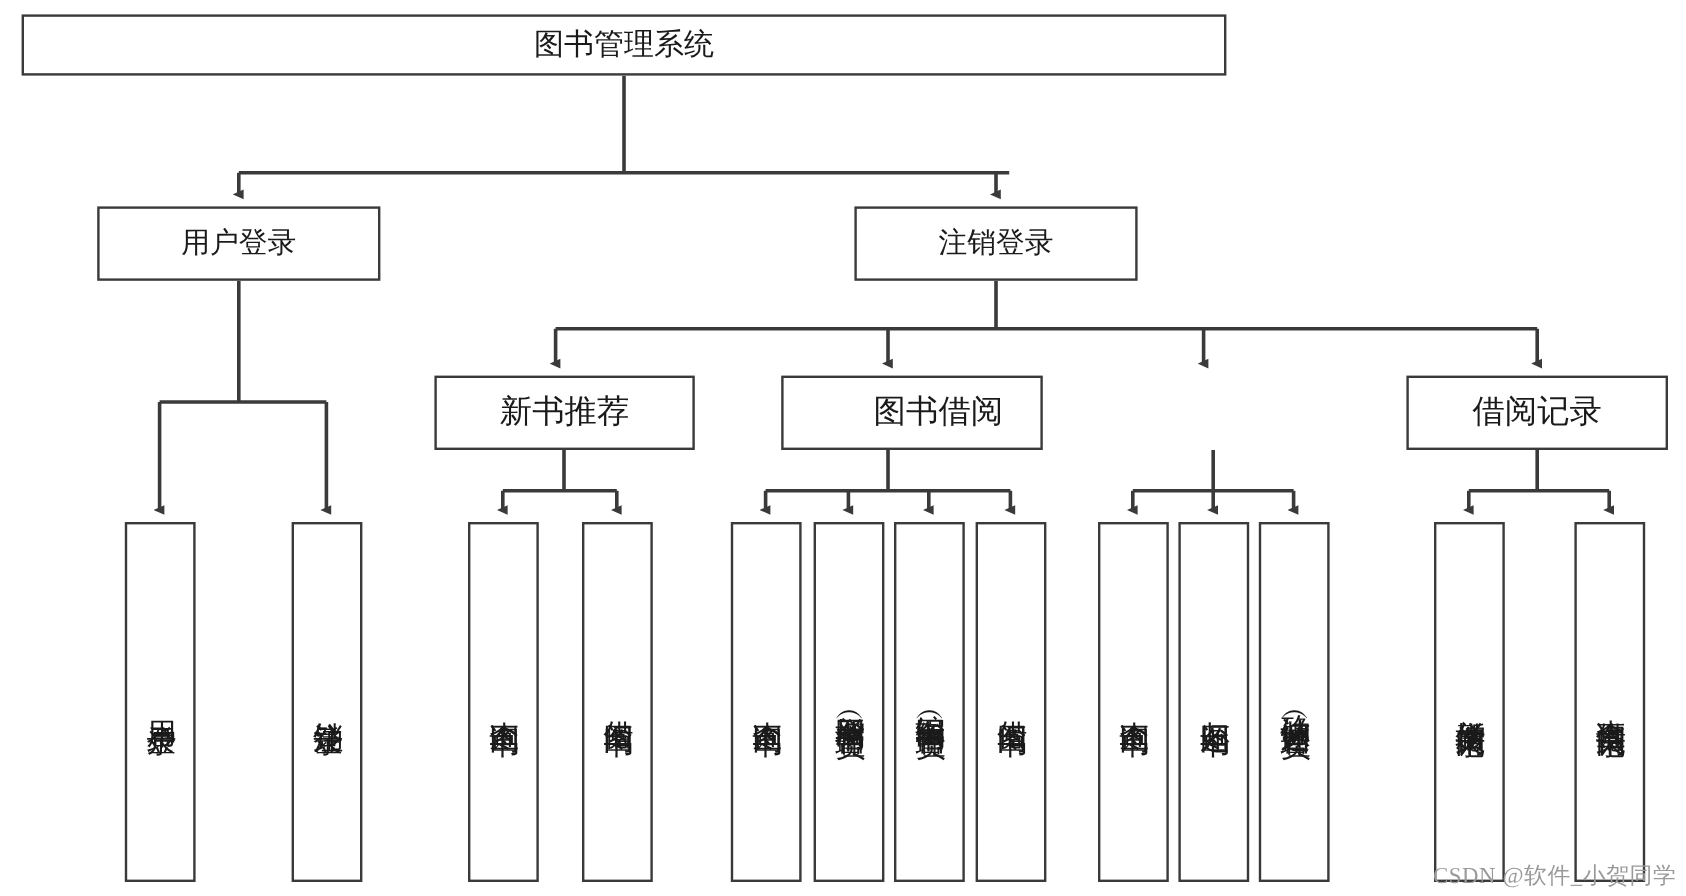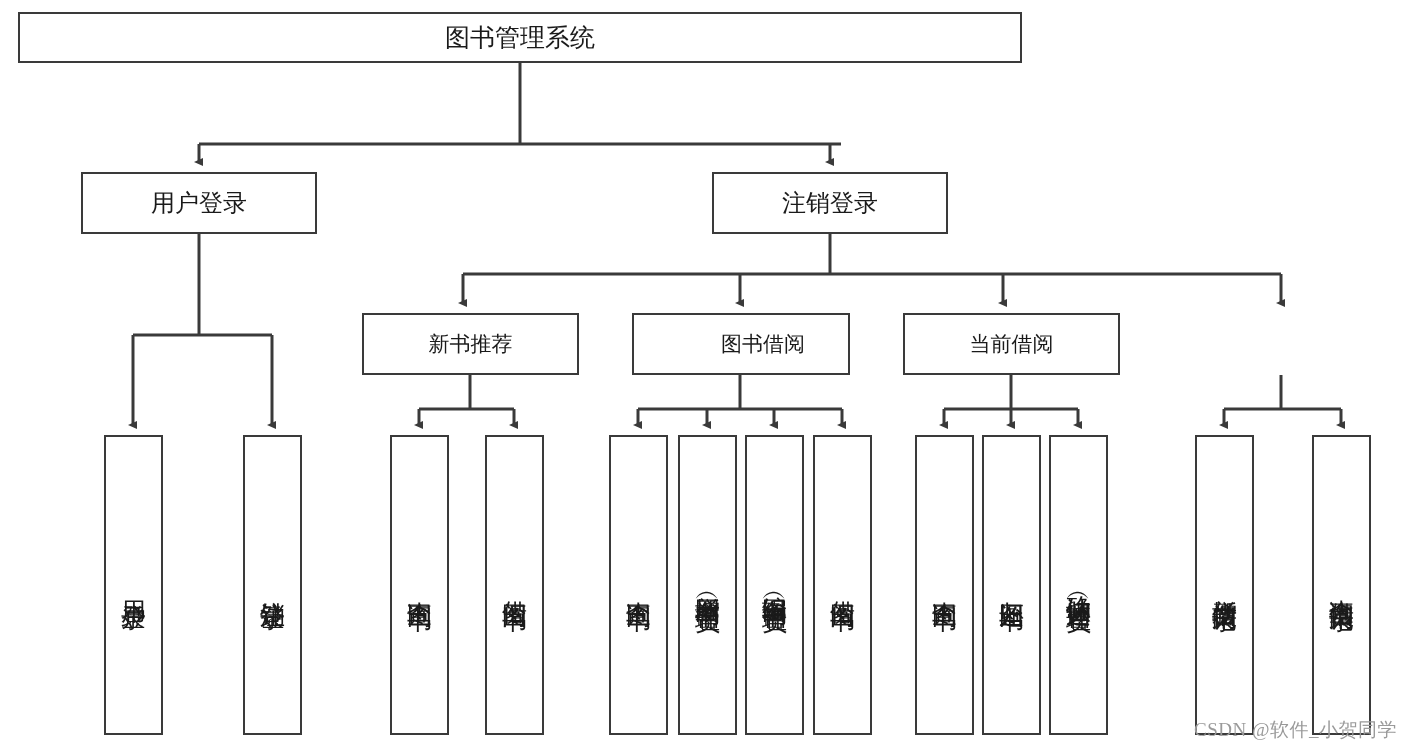--- a/index.html
+++ b/index.html
@@ -35,21 +35,21 @@
     justify-content: center;
     color: #1a1a1a;
   }
   .node .lbl {
     display: block;
     text-align: center;
     line-height: 1.18;
   }
   .node-root .lbl { font-size: 25px; }
   .node-l2 .lbl { font-size: 24px; }
-  .node-l3 .lbl { font-size: 21px; font-family: Liberation Serif, serif; }
+  .node-l3 .lbl { font-size: 27px; font-family: Liberation Serif, serif; }
   .node-leaf {
     padding: 6px 2px;
     align-items: center;
     justify-content: center;
   }
   .node-leaf .lbl {
     writing-mode: vertical-rl;
     text-orientation: upright;
     font-size: 25px;
     letter-spacing: 2px;
@@ -129,25 +129,25 @@
   <div class="node node-l2" style="left:81px; top:172px; width:236px; height:62px;">
     <span class="lbl">用户登录</span>
   </div>
   <div class="node node-l2" style="left:712px; top:172px; width:236px; height:62px;">
     <span class="lbl">注销登录</span>
   </div>
 
   <div class="node node-l3" style="left:362px; top:313px; width:217px; height:62px;">
     <span class="lbl">新书推荐</span>
   </div>
-  <div class="node node-l3" style="left:632px; top:313px; width:218px; height:62px;padding-left:44px;">
+  <div class="node node-l3" style="left:651px; top:313px; width:218px; height:62px;padding-left:44px;">
     <span class="lbl">图书借阅</span>
   </div>
-  <div class="node node-l3" style="left:903px; top:313px; width:217px; height:62px;">
-    <span class="lbl">当前借阅</span>
+  <div class="node node-l3" style="left:1172px; top:313px; width:218px; height:62px;">
+    <span class="lbl">借阅记录</span>
   </div>
 
   <div class="node node-leaf" style="left:104px; top:435px; width:59px; height:300px;">
     <span class="lbl">用户登录</span>
   </div>
   <div class="node node-leaf" style="left:243px; top:435px; width:59px; height:300px;">
     <span class="lbl">注销登录</span>
   </div>
 
   <div class="node node-leaf" style="left:390px; top:435px; width:59px; height:300px;">

